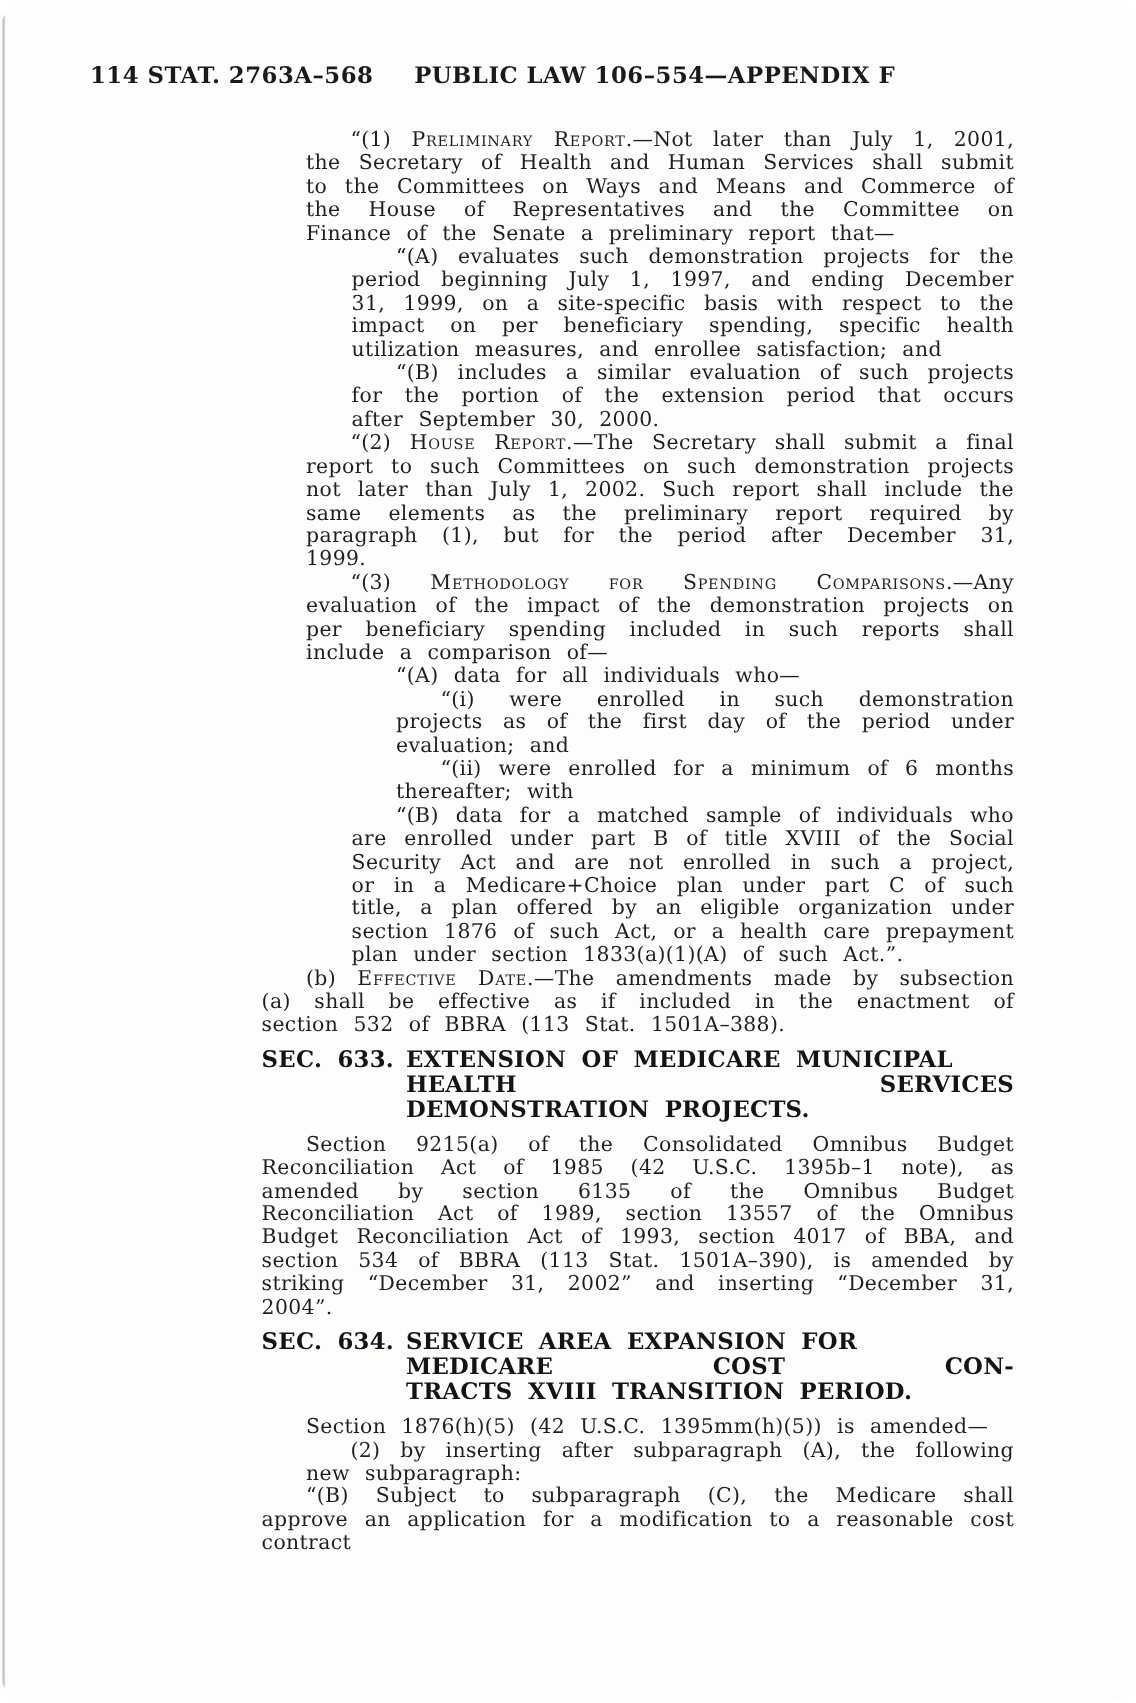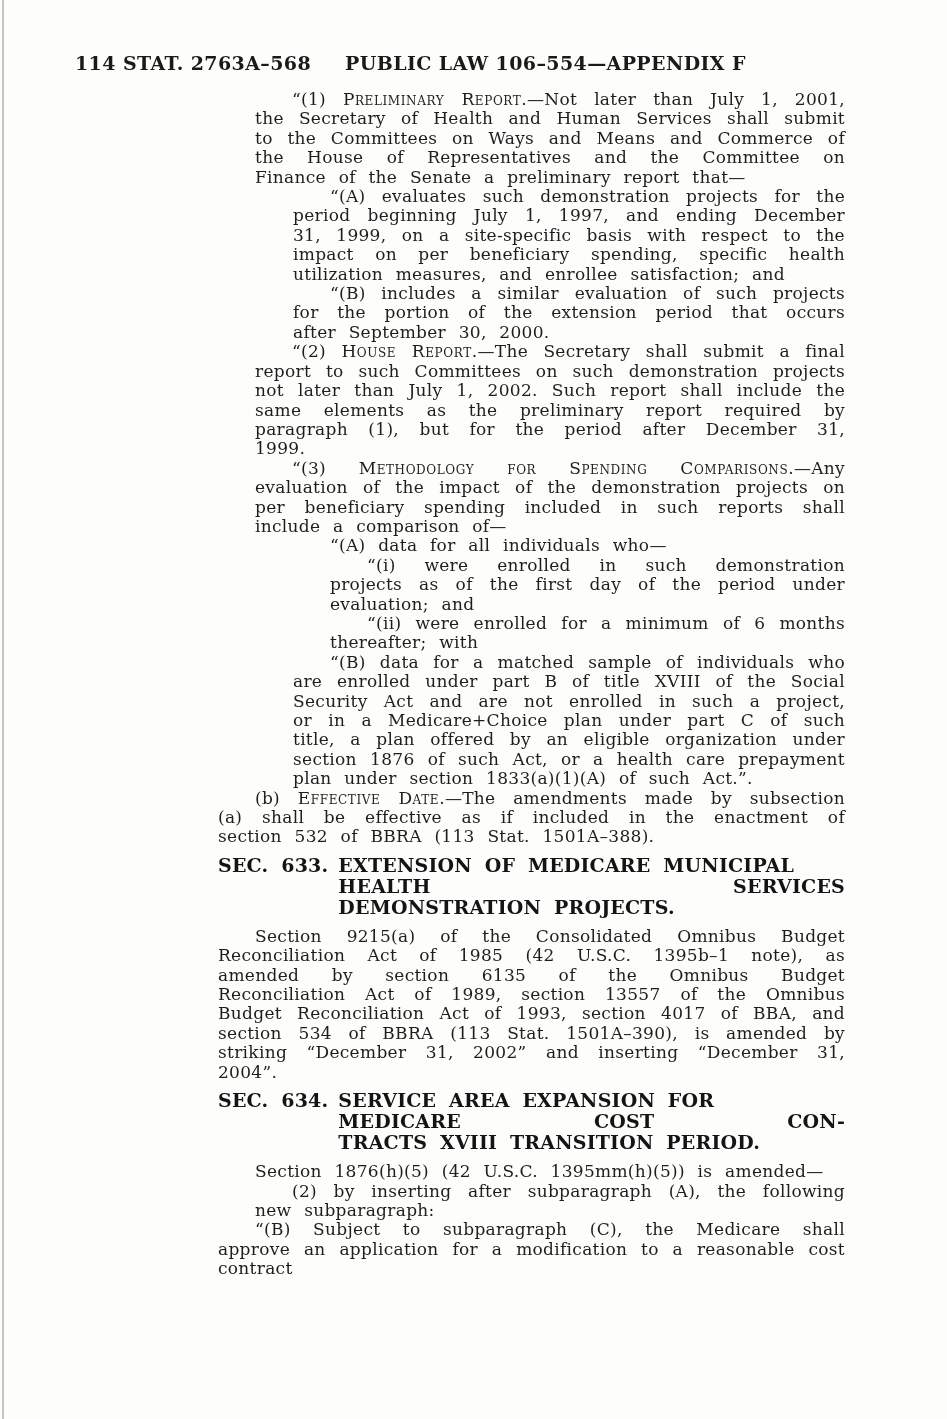--- a/index.html
+++ b/index.html
@@ -4,41 +4,42 @@
 <style>
   html, body { margin: 0; padding: 0; background: #ffffff; }
   .page {
     position: relative;
     width: 947px;
     height: 1419px;
     background: #fdfdfc;
     font-family: "DejaVu Serif", serif;
     color: #1e1e1e;
     overflow: hidden;
+    border-radius: 26px;
   }
   .scan-edge {
     position: absolute;
     left: 2px; top: 0;
     width: 2px; height: 1419px;
     background: #c4c4c4;
   }
   .running-head {
     position: absolute;
     top: 52px; left: 75px;
     display: flex;
     gap: 34px;
     font-weight: bold;
     font-size: 19px;
     letter-spacing: 0.4px;
     white-space: nowrap;
     color: #1a1a1a;
   }
   .body-col {
     position: absolute;
-    top: 90px; left: 218px;
+    top: 108px; left: 218px;
     width: 627px;
   }
   .para {
     margin: 0;
     text-align: justify;
     text-indent: 37px;
     font-size: 17px;
     line-height: 19.4px;
     letter-spacing: 0.3px;
     word-spacing: 7px;

